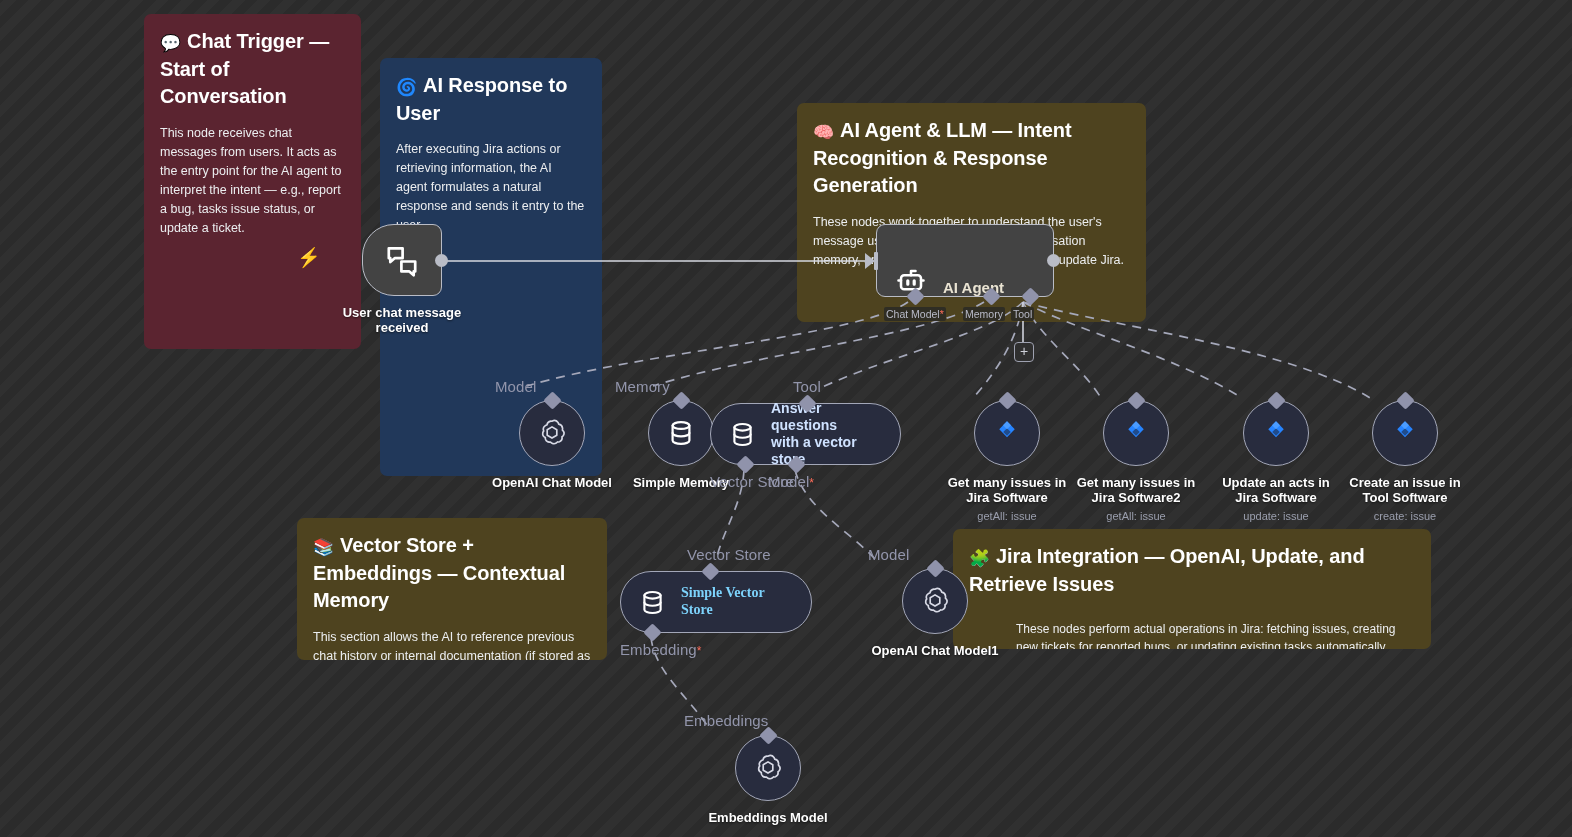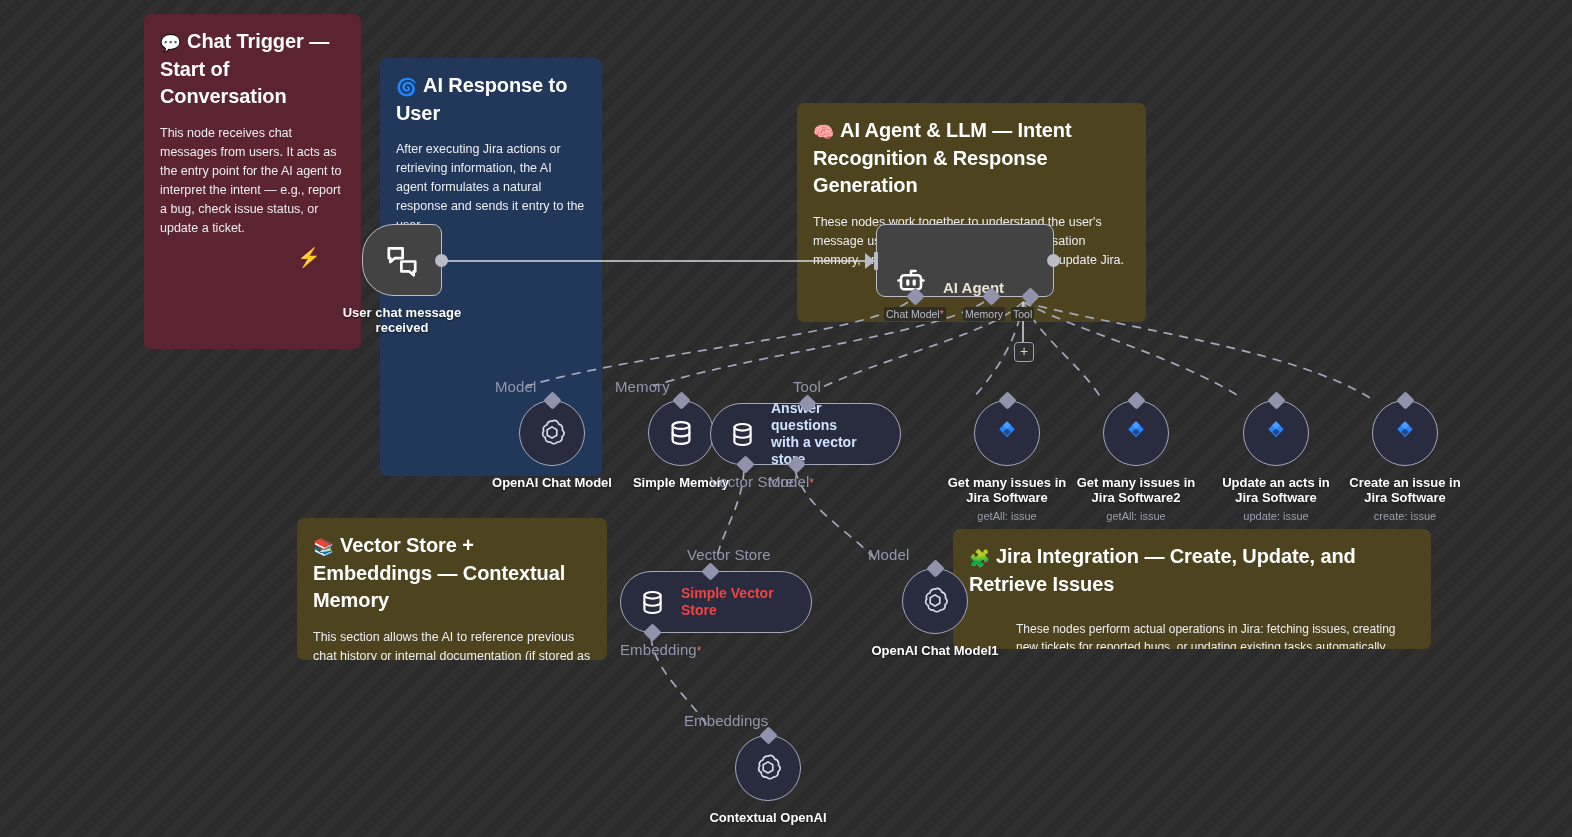--- a/index.html
+++ b/index.html
@@ -135,21 +135,21 @@
     gap: 15px;
     position: relative;
   }
   .pill-label {
     font-size: 14px;
     font-weight: 700;
     line-height: 1.2;
     white-space: pre-line;
   }
   .label-blue { color: #cfe2ff; }
-  .label-white { color: #ef4444; }
+  .label-white { color: #7dd3fc; font-family: Liberation Serif, serif; }
 
   
   .rect-shape {
     background: #434343;
     border: 1.4px solid #b9bcc6;
     border-radius: 9px;
     position: relative;
     display: flex;
     align-items: flex-end;
   }
@@ -250,40 +250,40 @@
   
   svg.ic { display:block; }
 </style>
 </head>
 <body>
 
 <div id="canvas">
 
   <div class="sticky" id="sticky-chat-trigger">
     <div class="st-title"><span class="st-emoji">💬</span><span>Chat Trigger — Start of Conversation</span></div>
-    <p class="st-body">This node receives chat messages from users. It acts as the entry point for the AI agent to interpret the intent — e.g., report a bug, check issue status, or update a ticket.</p>
+    <p class="st-body">This node receives chat messages from users. It acts as the entry point for the AI agent to interpret the intent — e.g., report a bug, tasks issue status, or update a ticket.</p>
   </div>
 
   <div class="sticky" id="sticky-ai-response">
     <div class="st-title"><span class="st-emoji">🌀</span><span>AI Response to User</span></div>
     <p class="st-body">After executing Jira actions or retrieving information, the AI agent formulates a natural response and sends it entry to the user.</p>
   </div>
 
   <div class="sticky" id="sticky-ai-agent">
     <div class="st-title"><span class="st-emoji">🧠</span><span>AI Agent &amp; LLM — Intent Recognition &amp; Response Generation</span></div>
     <p class="st-body">These nodes work together to understand the user's message using GPT-4.1-mini, recall conversation memory, and determine whether to query or update Jira.</p>
   </div>
 
   <div class="sticky" id="sticky-vector-store">
     <div class="st-title"><span class="st-emoji">📚</span><span>Vector Store + Embeddings — Contextual Memory</span></div>
     <p class="st-body">This section allows the AI to reference previous chat history or internal documentation (if stored as embeddings). It helps provide smarter, context-aware replies.</p>
   </div>
 
   <div class="sticky" id="sticky-jira">
-    <div class="st-title"><span class="st-emoji">🧩</span><span>Jira Integration — Create, Update, and Retrieve Issues</span></div>
+    <div class="st-title"><span class="st-emoji">🧩</span><span>Jira Integration — OpenAI, Update, and Retrieve Issues</span></div>
     <p class="st-body">These nodes perform actual operations in Jira: fetching issues, creating new tickets for reported bugs, or updating existing tasks automatically.</p>
   </div>
 
   <svg id="edges" viewBox="0 0 1572 837">
 
     <path d="M 403 261 L 869 261" stroke="#d6d8e0" stroke-width="1.6" fill="none"></path>
 
     <path d="M 908 302 C 860 336, 640 352, 527 386" stroke="#a5a8ba" stroke-width="1.7" stroke-dasharray="9 7" fill="none"></path>
 
     <path d="M 984 302 C 930 336, 760 352, 653 386" stroke="#a5a8ba" stroke-width="1.7" stroke-dasharray="9 7" fill="none"></path>
@@ -448,21 +448,21 @@
       <span class="pin-diamond pin-top"></span>
       <span>
         <svg class="ic" width="30" height="30" viewBox="0 0 24 24">
           <path d="M12 2.6 18.2 9 12 15.4 5.8 9z" fill="#2684ff"></path>
           <path d="M12 8.2 15 11.2 12 14.2 9 11.2z" fill="#1c1f2e" opacity="0.55"></path>
           <path d="M12 2.6 15.2 5.8 12 9 8.8 5.8z" fill="#4b9cff"></path>
         </svg>
       </span>
     </div>
     <div class="node-caption" style="width:134px;">Create an issue in
-Jira Software</div>
+Tool Software</div>
     <div class="node-sub">create: issue</div>
   </div>
 
   <div class="conn-label" style="left:687px; top:546px;">Vector Store</div>
   <div class="node" style="left:620px; top:571px;">
     <div class="pill-shape" style="width:192px;">
       <span class="pin-diamond pin-top" style="left:89px;"></span>
       <span>
         <svg class="ic" width="27" height="27" viewBox="0 0 24 24" fill="none" stroke="#ffffff" stroke-width="1.9" stroke-linecap="round" stroke-linejoin="round">
           <ellipse cx="12" cy="5.6" rx="7.2" ry="2.9"></ellipse>
@@ -494,16 +494,16 @@
   <div class="node" style="left:683px; top:735px;">
     <div class="round-shape">
       <span class="pin-diamond pin-top"></span>
       <span>
         <svg class="ic" width="32" height="32" viewBox="0 0 24 24" fill="none" stroke="#d8dae6" stroke-width="1.25" stroke-linejoin="round">
           <path d="M12 3.1c1.5-.9 3.4-.5 4.4.9.3.4.5.9.6 1.4 1.5.2 2.7 1.4 2.9 2.9.1.5 0 1-.1 1.5 1.2 1 1.5 2.8.7 4.1-.3.4-.6.8-1 1 .3 1.5-.5 3-1.9 3.6-.5.2-1 .3-1.5.2-1 1.2-2.7 1.6-4.1 1-.5-.2-.9-.5-1.2-.9-1.5.3-3-.5-3.6-1.9-.2-.5-.3-1-.2-1.5-1.4-.6-2.2-2.1-1.9-3.6.1-.5.3-1 .7-1.3-.6-1.4-.2-3 1-3.9.4-.3.9-.5 1.4-.6.2-1.5 1.4-2.7 2.9-2.9.3 0 .6 0 .9.1z"></path>
           <path d="M12 7.4 15.6 9.5v4.2L12 15.8 8.4 13.7V9.5z"></path>
         </svg>
       </span>
     </div>
-    <div class="node-caption" style="width:170px;">Contextual OpenAI</div>
+    <div class="node-caption" style="width:170px;">Embeddings Model</div>
   </div>
 
 </div>
 
 </body></html>

